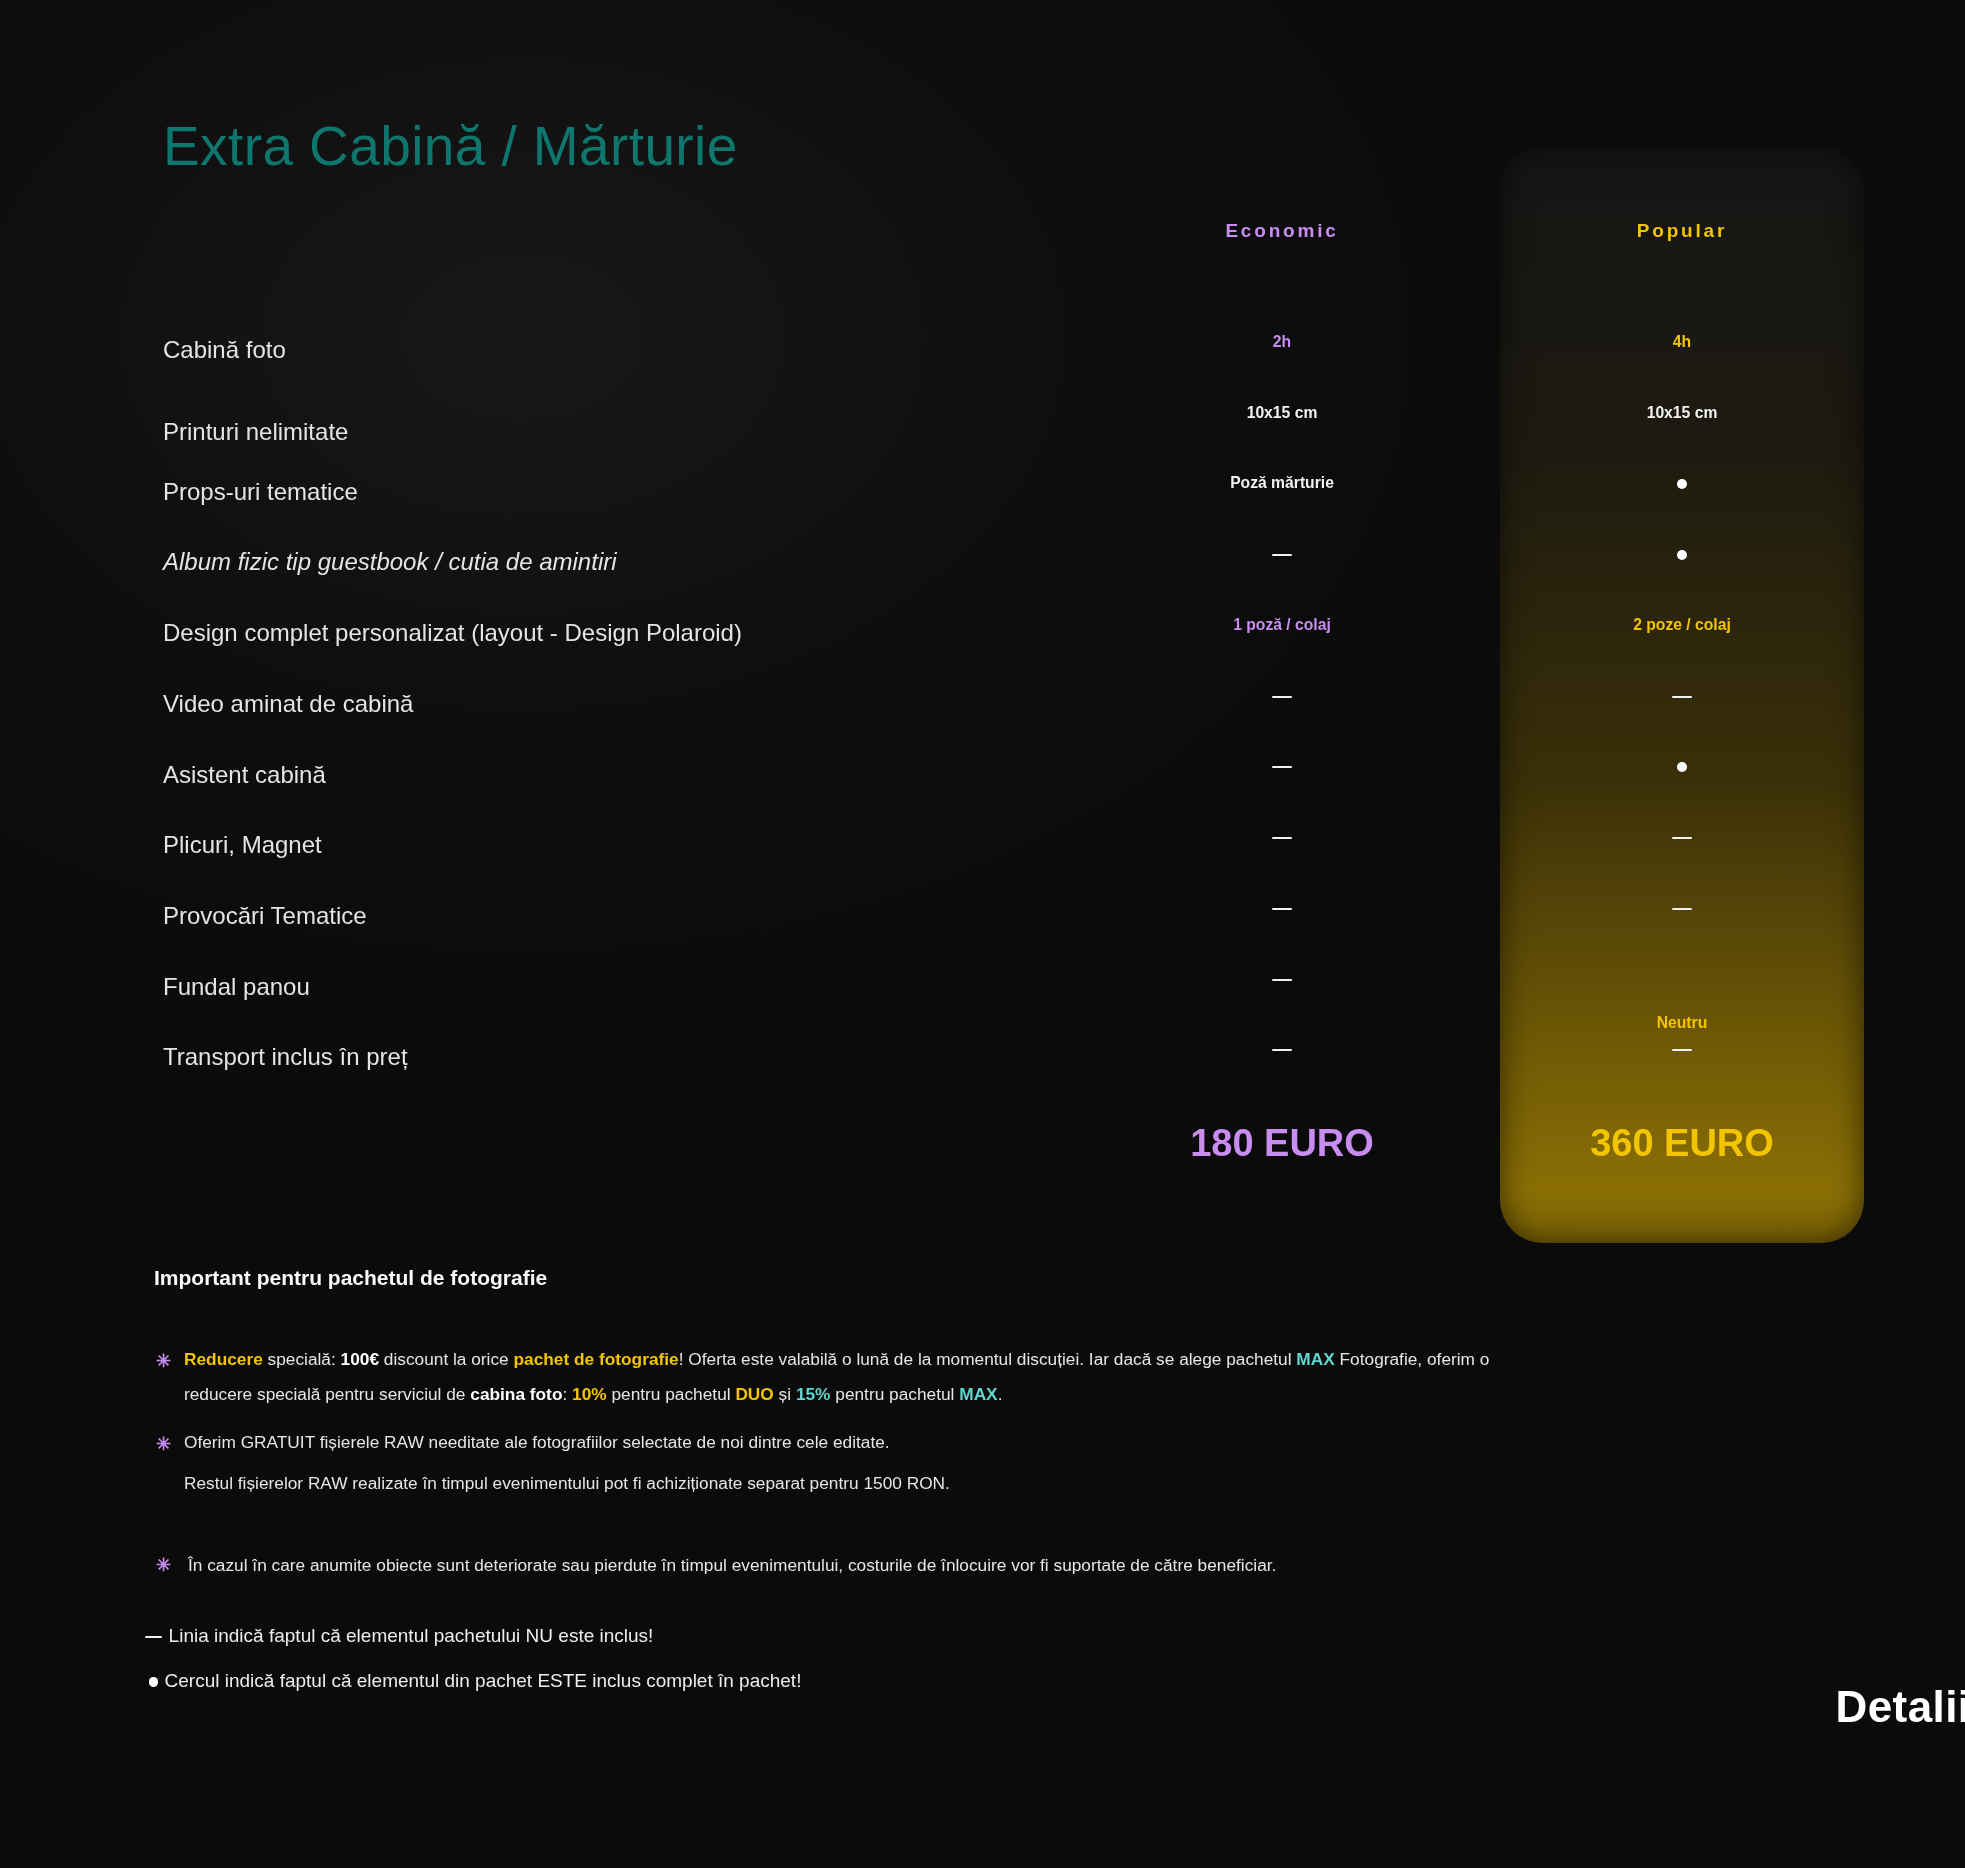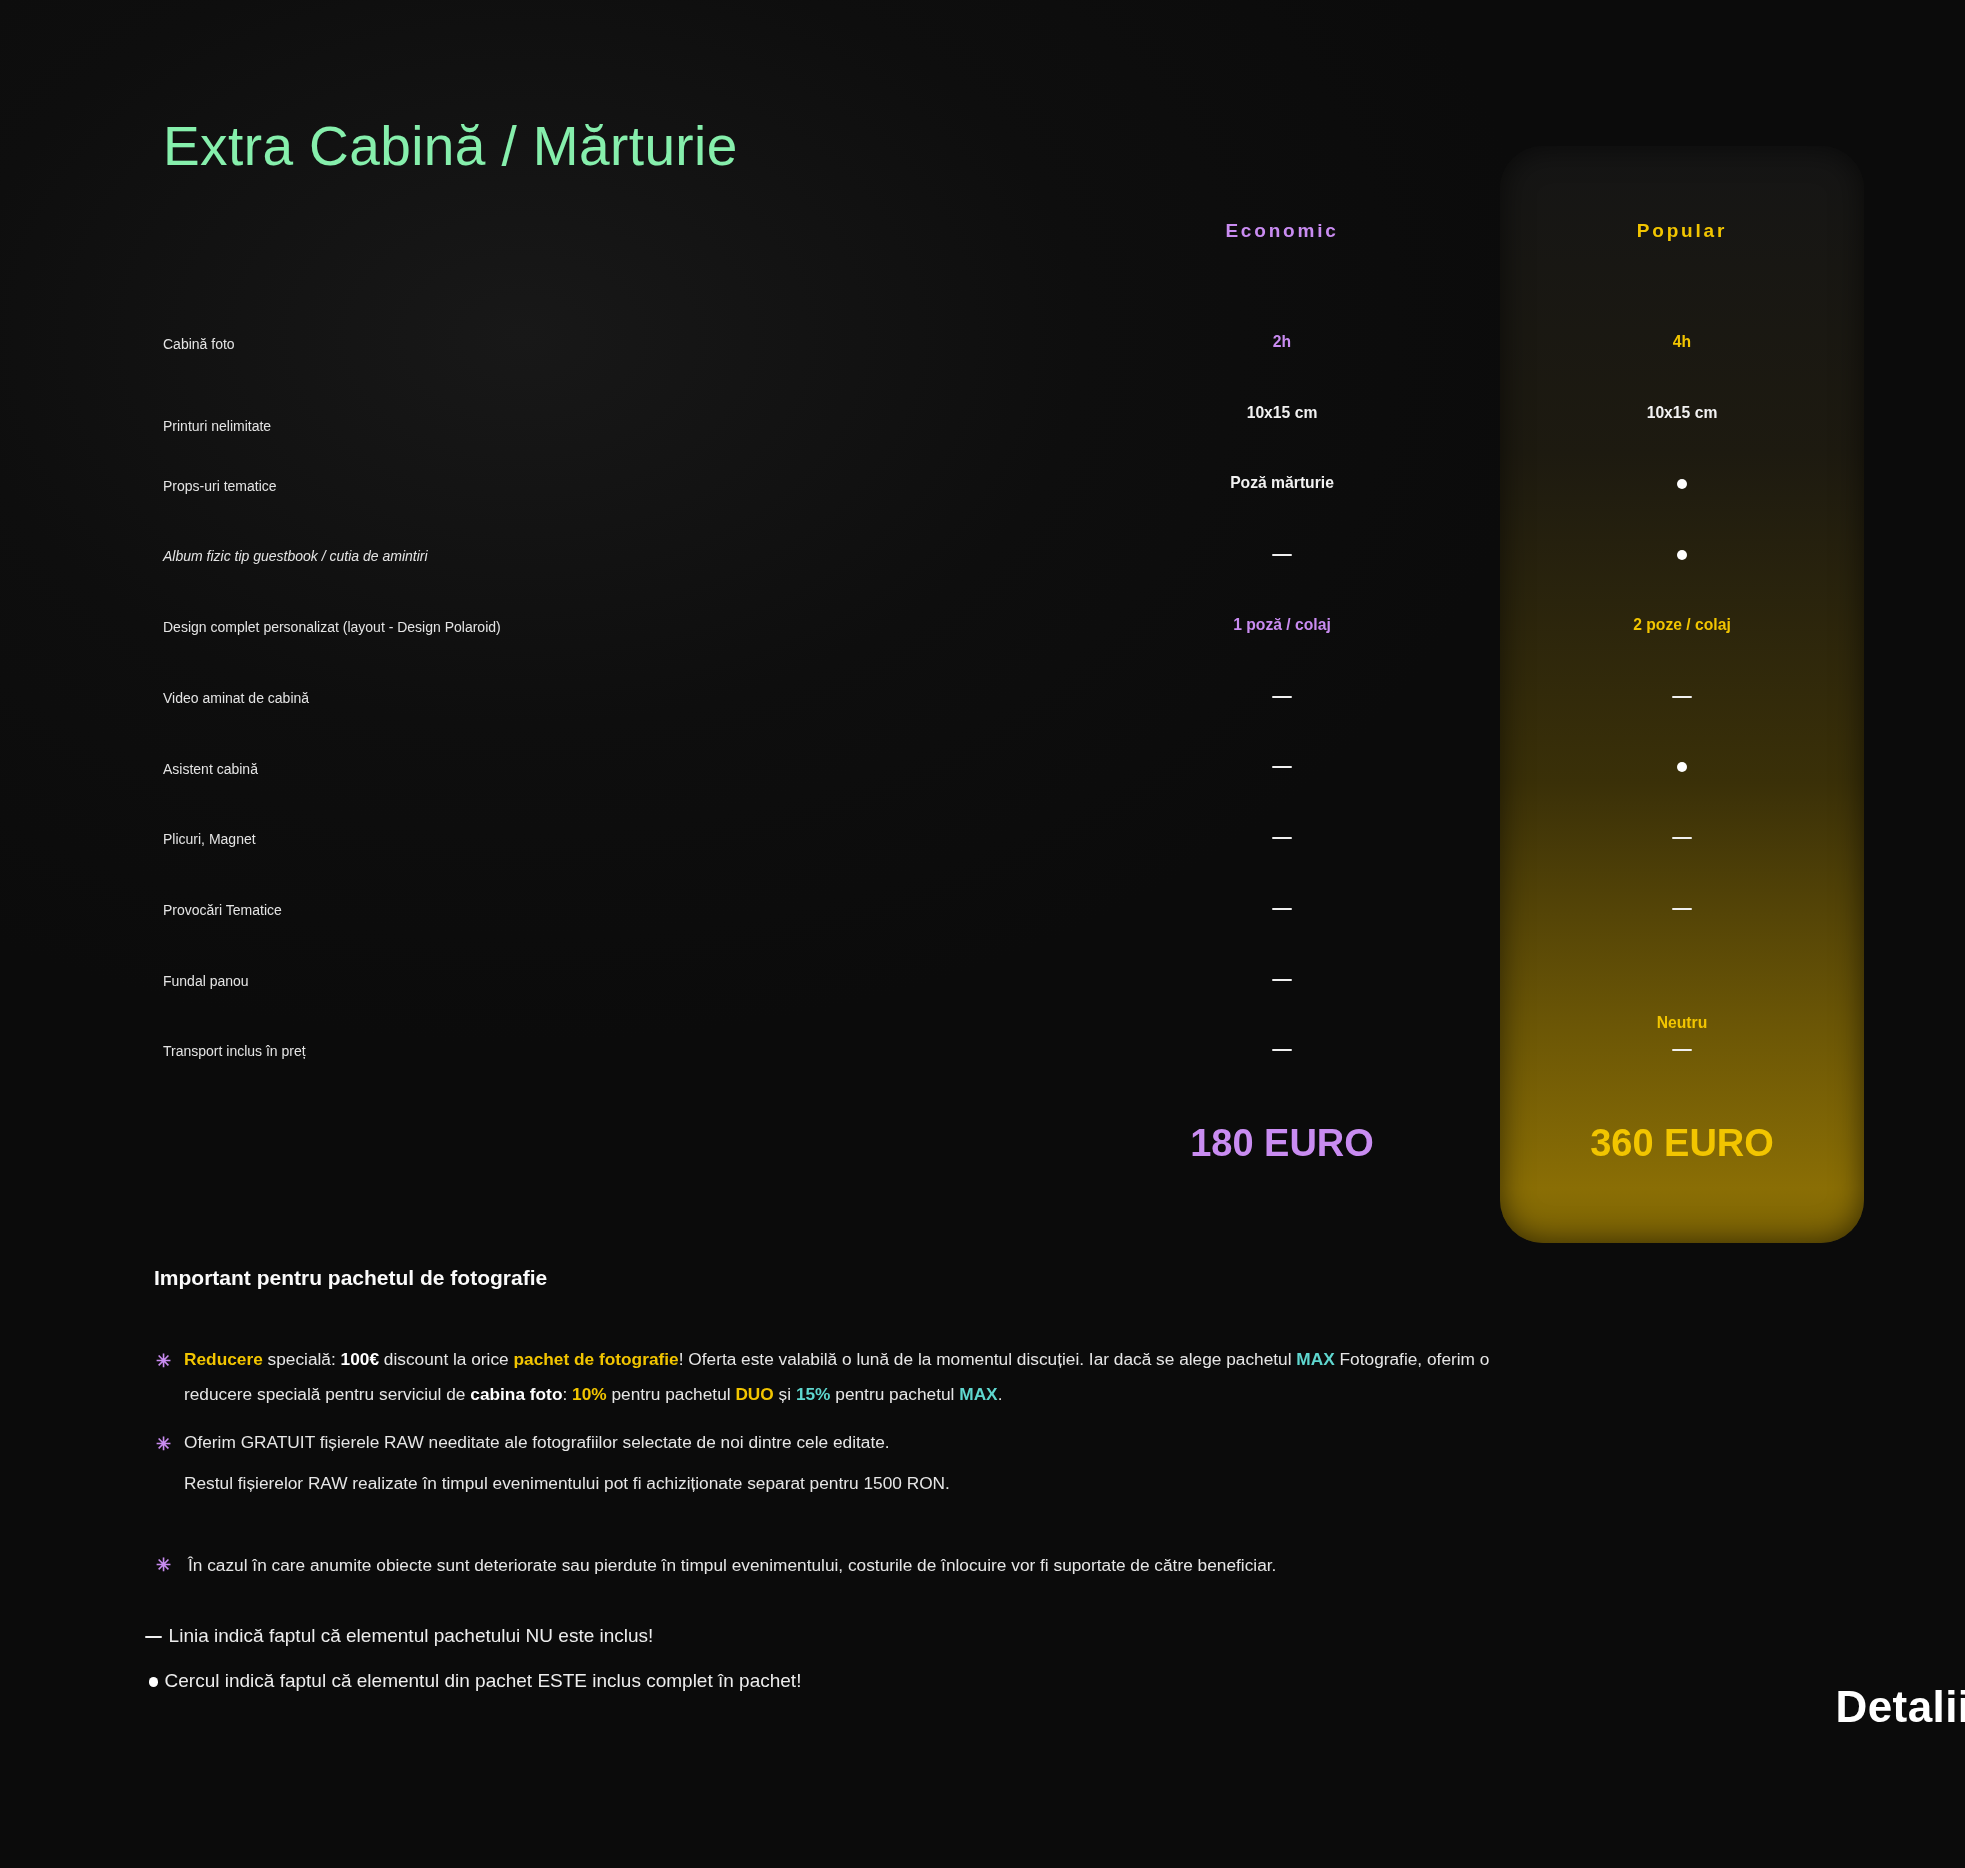--- a/index.html
+++ b/index.html
@@ -21,21 +21,21 @@
   }
 
   
   .title {
     position: absolute;
     left: 163px;
     top: 114px;
     font-size: 55px;
     font-weight: 300;
     letter-spacing: 0.4px;
-    color: #86efac;
+    color: #0f766e;
     white-space: nowrap;
   }
 
   
   .highlight-card {
     position: absolute;
     left: 1500px;
     top: 146px;
     width: 364px;
     height: 1097px;
@@ -55,21 +55,21 @@
     letter-spacing: 2.8px;
   }
   .col-head.c0 { left: 1105px; color: #c98cf1; }
   .col-head.c1 { left: 1505px; color: #f2c500; }
   .col-head.c2 { left: 1910px; color: #5fd7cf; }
 
   
   .feature-label {
     position: absolute;
     left: 163px;
-    font-size: 14px;
+    font-size: 24px;
     font-weight: 400;
     color: #e4e4e4;
     white-space: nowrap;
   }
   .cell {
     position: absolute;
     width: 354px;
     text-align: center;
     font-size: 15.7px;
     font-weight: 700;

